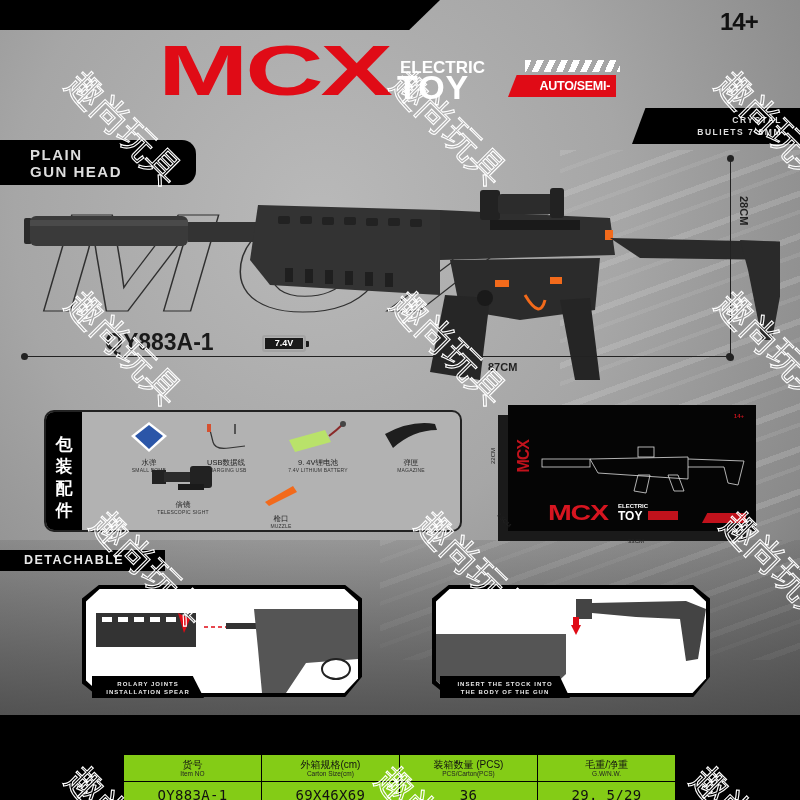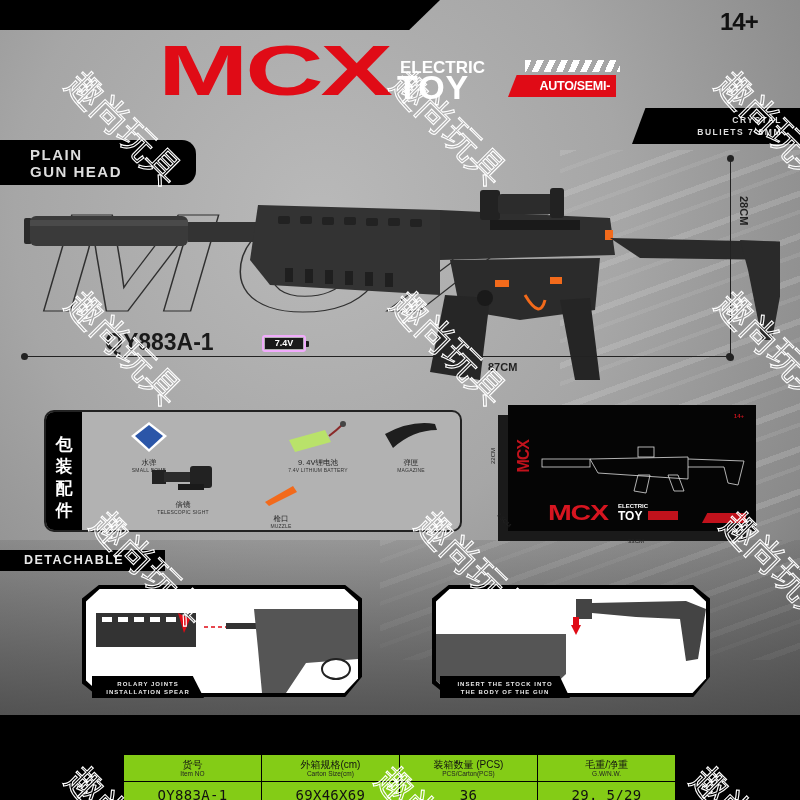--- a/index.html
+++ b/index.html
@@ -71,21 +71,21 @@
   .dim-vert::before, .dim-vert::after { content: ""; position: absolute; left: -3px; width: 7px; height: 7px; border-radius: 50%; background: #222; }
   .dim-vert::before { top: -3px; } .dim-vert::after { bottom: -3px; }
   .dim-vert-label { position: absolute; left: 738px; top: 196px; font-size: 11px; font-weight: 700; color: #222; writing-mode: vertical-rl; }
   .dim-horz { position: absolute; left: 24px; top: 356px; width: 706px; height: 1px; background: #222; }
   .dim-horz::before, .dim-horz::after { content: ""; position: absolute; top: -3px; width: 7px; height: 7px; border-radius: 50%; background: #222; }
   .dim-horz::before { left: -3px; } .dim-horz::after { right: -3px; }
   .dim-horz-label { position: absolute; left: 488px; top: 361px; font-size: 11px; font-weight: 700; color: #222; }
 
   .model-label { position: absolute; left: 105px; top: 329px; font-size: 23px; font-weight: 900; color: #1a1a1a; letter-spacing: 0px; }
   .battery-badge {
-    position: absolute; left: 262px; top: 335px; width: 44px; height: 17px; border: 2px solid #f0abfc; border-radius: 3px;
+    position: absolute; left: 262px; top: 335px; width: 44px; height: 17px; border: 2px solid #a3a3a3; border-radius: 3px;
     padding: 1px;
   }
   .battery-badge::after { content: ""; position: absolute; right: -5px; top: 4px; width: 3px; height: 6px; background: #1a1a1a; border-radius: 0 1px 1px 0; }
   .battery-inner { width: 100%; height: 100%; background: #1a1a1a; color: #fff; font-size: 9px; font-weight: 700; text-align: center; line-height: 11px; }
 
   
   .acc-panel {
     position: absolute; left: 44px; top: 410px; width: 418px; height: 122px; background: #b2b2b2;
     border-radius: 10px; border: 2px solid #222; overflow: hidden;
   }
@@ -242,20 +242,29 @@
       <div>件</div>
     </div>
 
     <div class="acc-item" style="left:68px;top:8px;width:70px;">
       <svg width="40" height="34" viewBox="0 0 40 34">
           <polygon points="20,2 38,16 20,32 2,16" fill="#fff"></polygon>
           <polygon points="20,5 34,16 20,29 6,16" fill="#2b56a8"></polygon>
         </svg>
       <span class="zh">水弹</span>
       <span class="en">SMALL BOMB</span>
+    </div>
+    <div class="acc-item" style="left:140px;top:8px;width:80px;">
+      <svg width="50" height="34" viewBox="0 0 50 34">
+          <path d="M8 6 L12 22 Q14 30 28 28 L44 26" stroke="#333" fill="none" stroke-width="1.2"></path>
+          <rect x="6" y="4" width="4" height="8" fill="#d6502f"></rect>
+          <path d="M34 4 L34 14" stroke="#333" stroke-width="1.5"></path>
+        </svg>
+      <span class="zh">USB数据线</span>
+      <span class="en">CHARGING USB</span>
     </div>
     <div class="acc-item" style="left:222px;top:8px;width:100px;">
       <svg width="66" height="34" viewBox="0 0 66 34">
           <polygon points="4,20 40,10 46,22 10,32" fill="#b9e26a"></polygon>
           <path d="M44 16 Q52 10 58 4" stroke="#8b2a2a" stroke-width="2" fill="none"></path>
           <circle cx="58" cy="4" r="3" fill="#444"></circle>
         </svg>
       <span class="zh">9. 4V锂电池</span>
       <span class="en">7.4V LITHIUM BATTERY</span>
     </div>

